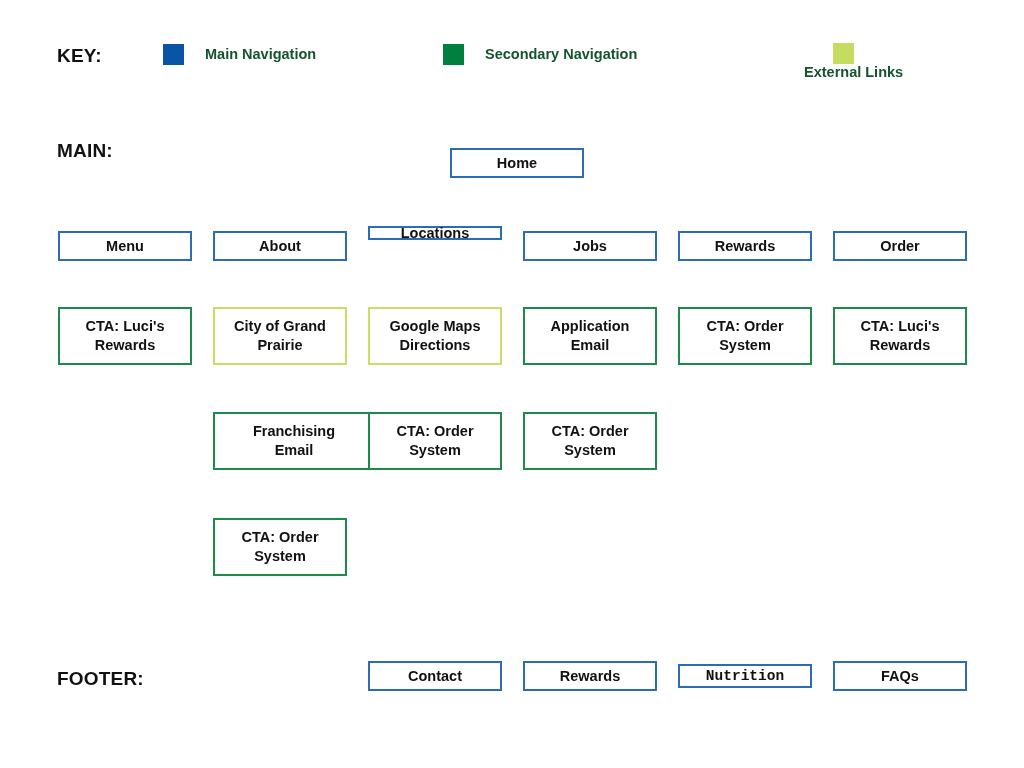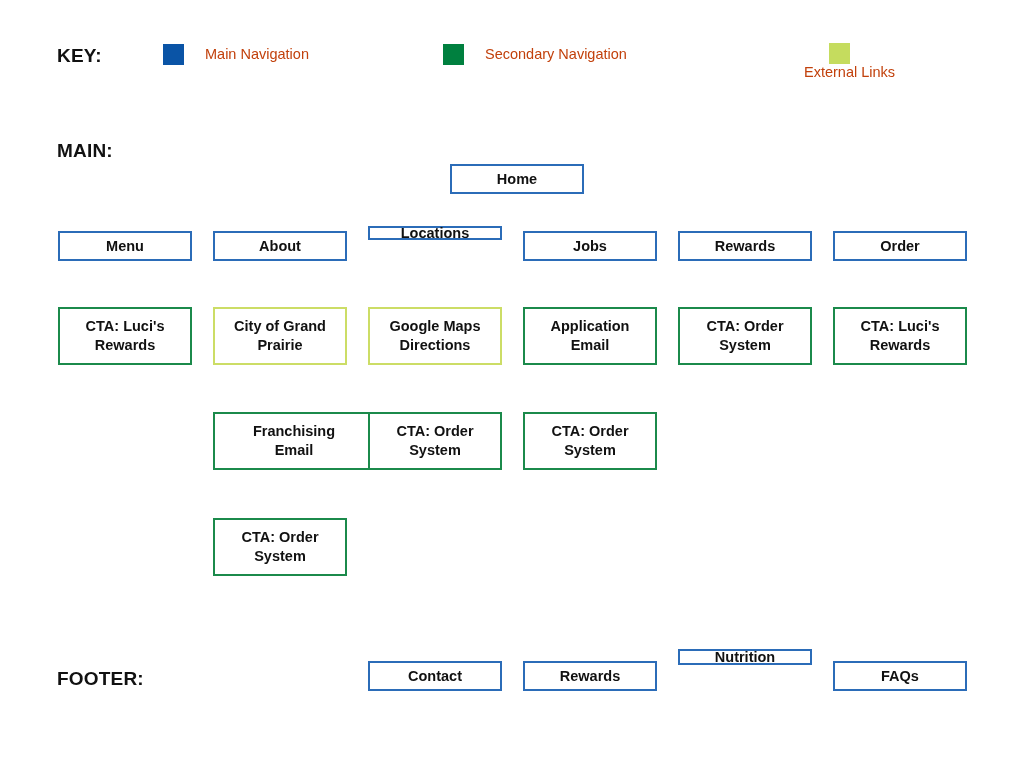--- a/index.html
+++ b/index.html
@@ -38,22 +38,22 @@
     height: 22px;
   }
   .key-swatch {
     width: 21px;
     height: 21px;
     flex: 0 0 auto;
   }
   .key-text {
     margin-left: 21px;
     font-size: 14.5px;
-    font-weight: normal;
-    color: #c2410c;
+    font-weight: bold;
+    color: #14532d;
     white-space: nowrap;
     text-align: center;
   }
 
   
   .node {
     position: absolute;
     box-sizing: border-box;
     background: #ffffff;
     border: 2px solid #2b6cb8;
@@ -93,21 +93,21 @@
     <span class="key-text">Secondary Navigation</span>
   </div>
 
   <div class="key-item" style="left:783px; top:43px;flex-direction:column;">
     <span class="key-swatch" style="background:#c5dc5e;"></span>
     <span class="key-text">External Links</span>
   </div>
 
   <div class="section-label" style="left:57px; top:140px;">MAIN:</div>
 
-  <div class="node blue" style="left:450px; top:164px; width:134px; height:30px;">
+  <div class="node blue" style="left:450px; top:148px; width:134px; height:30px;">
     <span class="node-label">Home</span>
   </div>
 
   <div class="node blue" style="left:213px; top:231px; width:134px; height:30px;">
     <span class="node-label">About</span>
   </div>
   <div class="node blue" style="left:58px; top:231px; width:134px; height:30px;">
     <span class="node-label">Menu</span>
   </div>
   <div class="node blue" style="left:368px; top:226px; width:134px; height:14px;">
@@ -167,20 +167,20 @@
   </div>
 
   <div class="section-label" style="left:57px; top:668px;">FOOTER:</div>
 
   <div class="node blue" style="left:368px; top:661px; width:134px; height:30px;">
     <span class="node-label">Contact</span>
   </div>
   <div class="node blue" style="left:523px; top:661px; width:134px; height:30px;">
     <span class="node-label">Rewards</span>
   </div>
-  <div class="node blue" style="left:678px; top:649px; width:134px; height:16px;">
+  <div class="node blue" style="left:678px; top:664px; width:134px; height:24px;font-family:Liberation Mono, monospace;">
     <span class="node-label">Nutrition</span>
   </div>
   <div class="node blue" style="left:833px; top:661px; width:134px; height:30px;">
     <span class="node-label">FAQs</span>
   </div>
 
 </div>
 
 </body></html>

